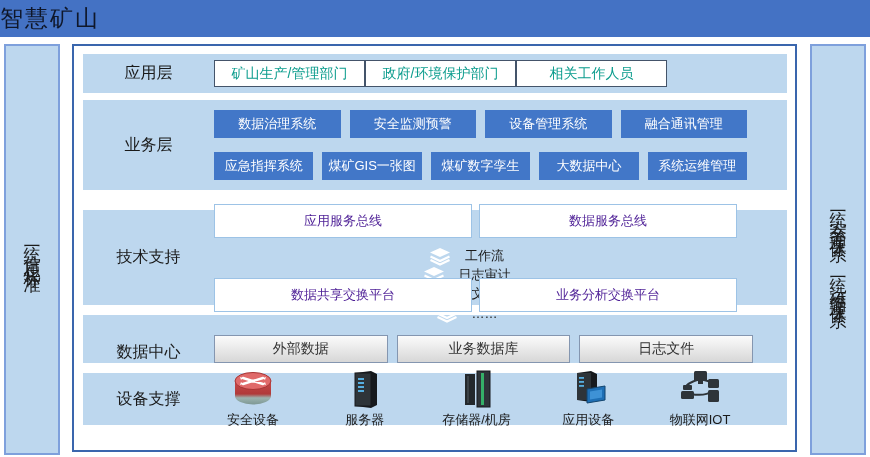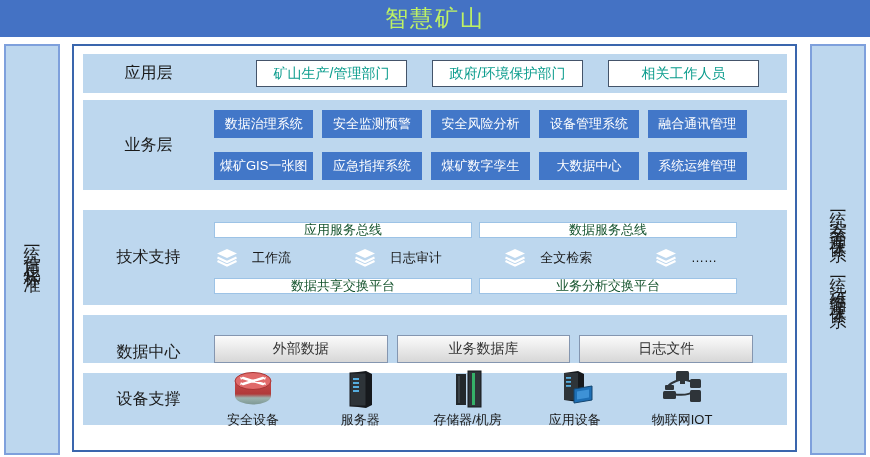--- a/index.html
+++ b/index.html
@@ -1,65 +1,65 @@
 <!DOCTYPE html>
 <html><head>
 <meta charset="utf-8">
 <style>
   * { margin:0; padding:0; box-sizing:border-box; }
   html,body { width:870px; height:457px; background:#fff; overflow:hidden;
     font-family:"Liberation Sans","DejaVu Sans",sans-serif; }
   .stage { position:absolute; top:0; left:0; width:870px; height:457px; }
 
   .banner { position:absolute; left:0; top:0; width:870px; height:37px;
-    background:#4472C4; color:#bef264; font-size:23px; text-align:center; line-height:37px; letter-spacing:2px; }
+    background:#4472C4; color:#0f172a; font-size:23px; line-height:37px; letter-spacing:2px; }
 
   .side { position:absolute; top:44px; height:411px; background:#BDD7EE; border:2px solid #7EA0DC;
     display:flex; align-items:center; justify-content:center; }
   .side-left  { left:4px;  width:56px; }
   .side-right { left:810px; width:56px; }
   .vtext { writing-mode:vertical-rl; text-orientation:upright; font-size:17px; color:#1a1a1a;
     letter-spacing:5px; line-height:1; }
   .side-right .vwrap { display:flex; flex-direction:column; align-items:center; gap:26px; }
 
   .main { position:absolute; left:72px; top:44px; width:725px; height:408px;
     background:#fff; border:2px solid #3A66AD; padding:8px 8px 8px 9px; }
 
   .panel { background:#BDD7EE; display:flex; width:100%; }
   .panel-label { width:131px; display:flex; align-items:center; justify-content:center;
     font-size:16px; color:#1a1a1a; }
   .panel-content { flex:1; min-width:0; }
 
   .panel-app { height:39px; margin-bottom:7px; }
-  .panel-app .panel-content { display:flex; align-items:center; justify-content:space-between; padding-right:28px;margin-left:42px; }
+  .panel-app .panel-content { display:flex; align-items:center; justify-content:flex-start; padding-right:42px; }
   .app-box { width:151px; height:27px; background:#fff; border:1px solid #44546A;
     color:#0B9C8D; font-size:14px; display:flex; align-items:center; justify-content:center; }
 
   .panel-business { height:90px; margin-bottom:20px; }
   .panel-business .panel-content { display:flex; flex-direction:column; justify-content:center; gap:14px; padding-right:40px; }
   .biz-row { display:flex; gap:9px; }
   .biz-btn { flex:1; height:28px; background:#4277C8; color:#fff; font-size:13px;
     display:flex; align-items:center; justify-content:center; }
 
   .panel-tech { height:95px; margin-bottom:10px; }
   .panel-tech .panel-content { display:flex; flex-direction:column; justify-content:center; gap:9px; padding-right:50px; }
   .bus-row { display:flex; gap:7px; }
-  .bus-box { flex:1; height:16px; background:#fff; border:1px solid #9DC3E6; color:#14532d;
+  .bus-box { flex:1; height:34px; background:#fff; border:1px solid #9DC3E6; color:#4c1d95;
     font-size:13px; display:flex; align-items:center; justify-content:center; }
-  .mw-row { display:flex; align-items:center; justify-content:space-between; padding:0 20px 0 2px; height:22px; }
+  .mw-row { display:flex; align-items:center; justify-content:space-between; padding:0 20px 0 2px; height:22px;flex-direction:column; }
   .mw-item { display:flex; align-items:center; gap:14px; font-size:13px; color:#1a1a1a; }
   .mw-item svg { display:block; }
 
   .panel-data { height:48px; margin-bottom:10px;align-items:flex-end; }
   .panel-data .panel-content { display:flex; align-items:center; gap:9px; padding-right:34px; }
   .data-box { flex:1; height:28px; background:linear-gradient(#FBFBFB,#D7D7D7); border:1px solid #8496B0;
     color:#333; font-size:14px; display:flex; align-items:center; justify-content:center; }
 
   .panel-equip { height:52px; }
-  .panel-equip .panel-content { display:flex; align-items:center; justify-content:space-between; padding:0 70px 0 4px;gap:19px; }
+  .panel-equip .panel-content { display:flex; align-items:center; justify-content:space-between; padding:0 52px 0 4px;gap:19px; }
   .eq-item { display:flex; flex-direction:column; align-items:center; gap:2px; min-width:70px; }
   .eq-item .eq-label { font-size:13px; color:#1a1a1a; }
   .eq-item svg { display:block; }
 </style>
 </head>
 <body>
 
 <div class="stage">
 
   <div class="banner">智慧矿山</div>
@@ -85,27 +85,26 @@
         <div class="app-box">相关工作人员</div>
       </div>
     </div>
 
     <div class="panel panel-business">
       <div class="panel-label">业务层</div>
       <div class="panel-content">
         <div class="biz-row">
           <div class="biz-btn">数据治理系统</div>
           <div class="biz-btn">安全监测预警</div>
-          <div class="biz-btn">安全风险分析</div>
           <div class="biz-btn">设备管理系统</div>
           <div class="biz-btn">融合通讯管理</div>
         </div>
         <div class="biz-row">
+          <div class="biz-btn">应急指挥系统</div>
           <div class="biz-btn">煤矿GIS一张图</div>
-          <div class="biz-btn">应急指挥系统</div>
           <div class="biz-btn">煤矿数字孪生</div>
           <div class="biz-btn">大数据中心</div>
           <div class="biz-btn">系统运维管理</div>
         </div>
       </div>
     </div>
 
     <div class="panel panel-tech">
       <div class="panel-label">技术支持</div>
       <div class="panel-content">

